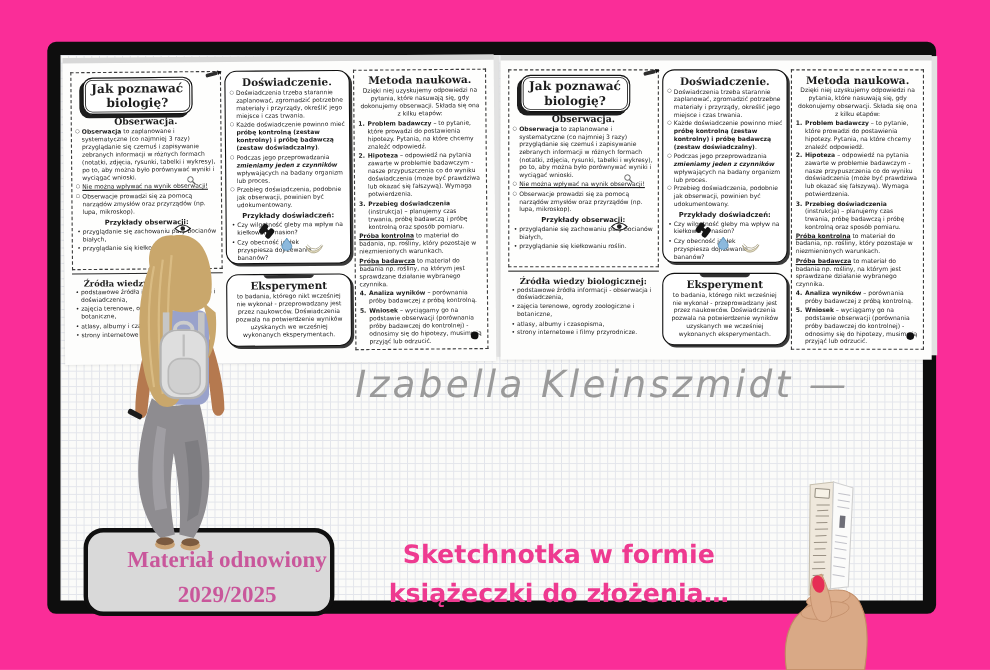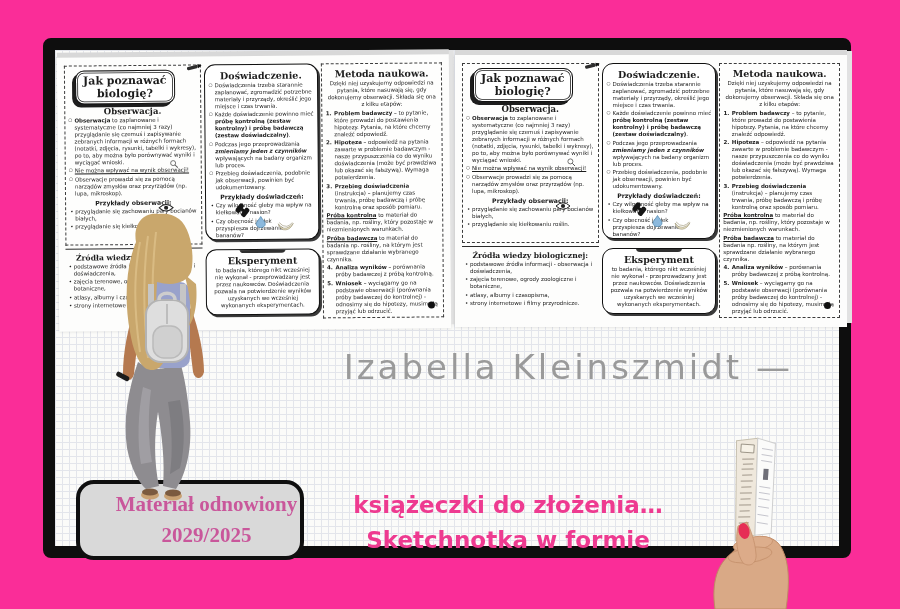--- a/index.html
+++ b/index.html
@@ -57,27 +57,27 @@
   .icon{position:absolute;}
   .i-pen{left:128px;top:1px;}
   .i-magnifier{left:112px;top:97px;}
   .i-eye{left:100px;top:141px;}
   .i-binoculars{left:177px;top:145px;transform:rotate(38deg);}
   .i-droplet{left:197px;top:157px;}
   .i-bananas{left:219px;top:160px;}
   .i-dot{left:369px;top:247px;width:7px;height:7px;background:#101010;border-radius:50%;}
 
   
-  .watermark{position:absolute;left:268px;top:294px;width:470px;text-align:right;
-    color:#9a9a9a;font-size:34px;letter-spacing:3px;line-height:1.38;font-family:"DejaVu Sans",sans-serif;}
+  .watermark{position:absolute;left:268px;top:277px;width:470px;text-align:left;
+    color:#9a9a9a;font-size:34px;letter-spacing:3px;line-height:1.38;font-family:"DejaVu Sans",sans-serif;font-style:italic;}
 
   
   .badge{position:absolute;left:21px;top:430px;width:228px;height:80px;box-sizing:border-box;
     background:#d9d9d9;border:4px solid #0f0f0f;border-radius:18px;
-    display:flex;flex-direction:column;justify-content:center;text-align:center;
+    display:flex;flex-direction:column;justify-content:flex-end;text-align:center;
     color:#c9579b;font:bold 21px "Liberation Serif",serif;line-height:1.5;padding-left:33px;}
   .caption{position:absolute;left:288px;top:438px;width:330px;text-align:center;
     color:#ee3a90;font:bold 23px "DejaVu Sans",sans-serif;line-height:1.5;}
 
   
   .woman{position:absolute;left:88px;top:212px;z-index:6;}
   .hand{position:absolute;left:693px;top:432px;z-index:30;}
 </style>
 </head>
 <body>
@@ -303,22 +303,22 @@
   <div class="watermark">
     <div>Izabella Kleinszmidt —</div>
   </div>
 
   <div class="badge">
     <div>Materiał odnowiony</div>
     <div>2029/2025</div>
   </div>
 
   <div class="caption">
+    <div>Sketchnotka w formie</div>
     <div>książeczki do złożenia…</div>
-    <div>Sketchnotka w formie</div>
   </div>
 </div>
 
 <div class="woman">
   <svg width="150" height="292" viewBox="0 0 150 292">
     <path d="M50,150 C40,178 35,208 39,236 C43,258 52,272 58,277 L71,274 C66,250 66,224 70,200 C74,224 77,250 75,274 L88,277 C98,262 104,238 102,210 C100,184 96,162 92,150 C78,159 62,159 50,150 Z" fill="#8e8c90"></path>
     <path d="M55,175 C50,200 49,230 53,252 L64,250 C60,228 60,200 63,178 Z" fill="#a5a3a7" opacity=".8"></path>
     <path d="M80,190 C84,214 85,240 82,262 L92,256 C97,236 97,210 92,188 Z" fill="#7b797d" opacity=".8"></path>
     <ellipse cx="62" cy="283" rx="9" ry="4.5" fill="#c9a173"></ellipse>
     <ellipse cx="85" cy="284" rx="9" ry="4.5" fill="#c9a173"></ellipse>

